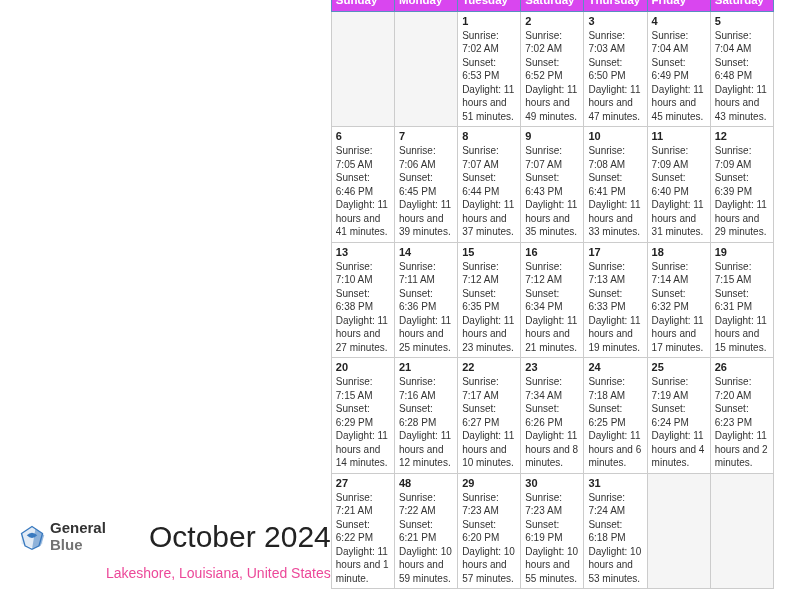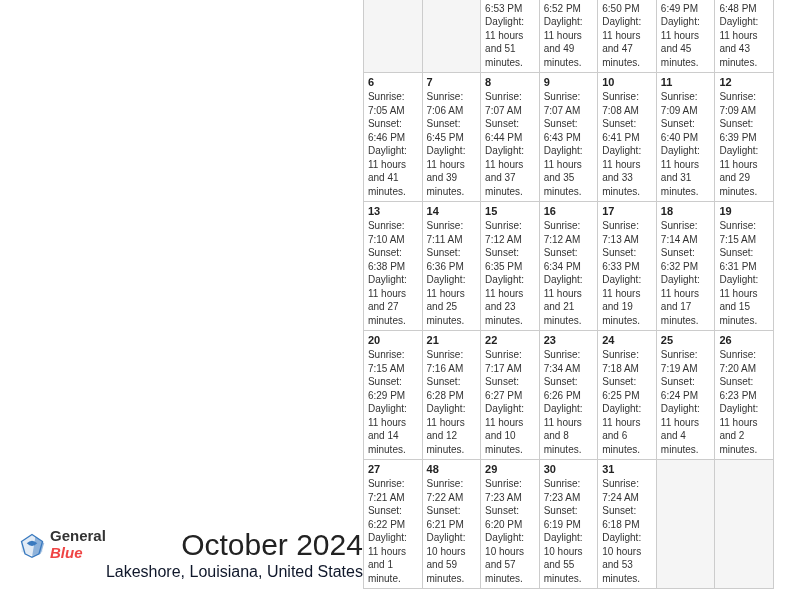--- a/index.html
+++ b/index.html
@@ -35,40 +35,39 @@
       line-height: 1.1;
     }
     .logo-general {
       font-size: 15px;
       font-weight: bold;
       color: #333;
     }
     .logo-blue {
       font-size: 15px;
       font-weight: bold;
-      color: #ef4444;
-      font-style: italic;
+      color: #737373;
     }
     .logo-icon {
       width: 28px;
       height: 28px;
     }
     .title-block {
       text-align: right;
     }
     .month-title {
       font-size: 30px;
       font-weight: normal;
       color: #222;
       line-height: 1.1;
     }
     .location {
-      font-size: 16px;
-      color: #0f172a;
-      margin-top: 2px;
+      font-size: 14px;
+      color: #ec4899;
+      margin-top: 12px;
     }
     .calendar {
       flex: 1;
       border: 1px solid #ccc;
       border-collapse: collapse;
       width: 100%;
       table-layout: fixed;
     }
     .calendar th {
       background: #d946ef;

